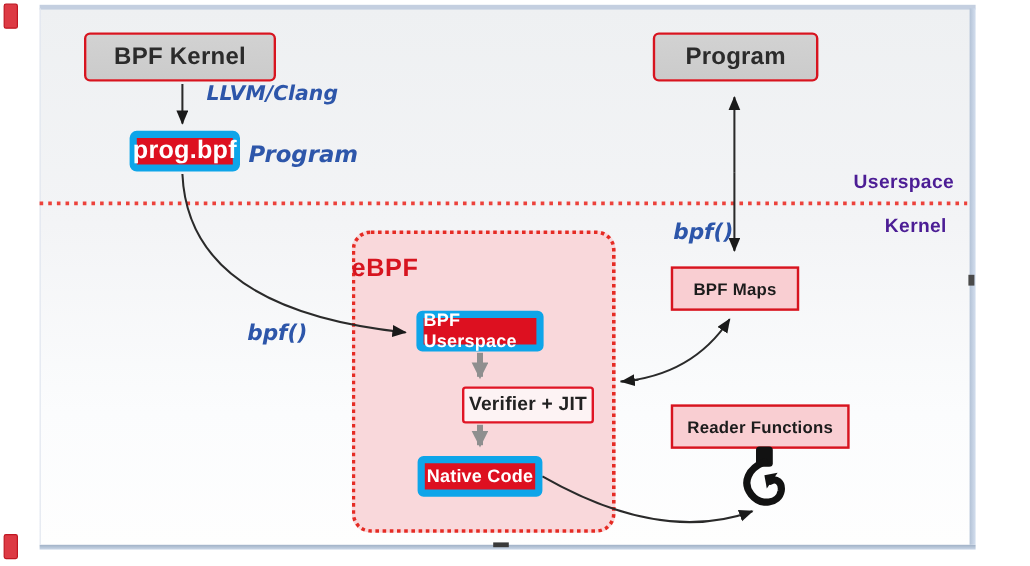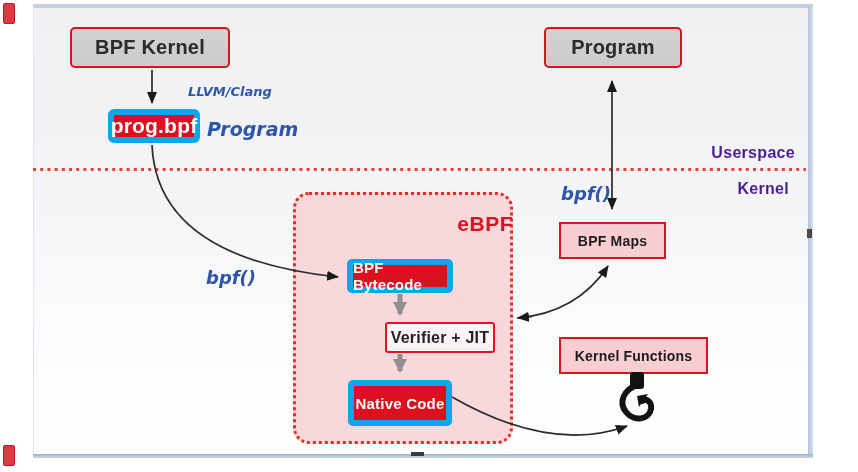--- a/index.html
+++ b/index.html
@@ -17,21 +17,21 @@
   .node{position:absolute;box-sizing:border-box;display:flex;align-items:center;justify-content:center;
         z-index:3;font-weight:700;letter-spacing:.2px;}
   .gray-node{background:linear-gradient(180deg,#d2d2d2,#cbcbcb);border:2.5px solid #d7141f;border-radius:5px;
              color:#2b2b2b;font-size:20px;}
   .red-node{background:#dd1020;border:6px solid #0ea5e9;border-radius:6px;color:#ffffff;}
   .pink-node{background:#f9ced2;border:2.5px solid #d7141f;border-radius:0;color:#1c1c1c;font-size:14px;}
   .light-node{background:#fdf3f4;border:2.5px solid #e01525;border-radius:3px;color:#222222;font-size:16px;margin-left:40px;}
 
   .ebpf-container{position:absolute;left:293px;top:192px;width:220px;height:252px;box-sizing:border-box;
         background:#f9d8db;border:3.5px dotted #e52b24;border-radius:16px;z-index:1;}
-  .ebpf-title{position:absolute;left:293px;top:212px;width:220px;text-align:right;z-index:3;
+  .ebpf-title{position:absolute;left:293px;top:212px;width:220px;text-align:left;z-index:3;
         color:#d7141f;font-size:21px;font-weight:700;letter-spacing:.5px;}
 
   .annot{position:absolute;color:#2d56aa;font-weight:700;font-style:italic;z-index:3;
          font-family:"DejaVu Sans",sans-serif;}
   .zone-label{position:absolute;width:110px;text-align:right;color:#4c1d95;font-weight:700;
               font-size:16px;z-index:3;letter-spacing:.3px;}
 
   svg.overlay{position:absolute;left:0;top:0;z-index:2;}
   svg.overlay-top{position:absolute;left:0;top:0;z-index:4;}
 </style>
@@ -91,36 +91,36 @@
 
   <div class="node gray-node" style="left:544px;top:27px;width:138px;height:41px;">
     <span>Program</span>
   </div>
 
   <div class="node pink-node" style="left:559px;top:222px;width:107px;height:37px;">
     <span>BPF Maps</span>
   </div>
 
   <div class="node red-node" style="left:347px;top:259px;width:106px;height:34px;font-size:15px;border-radius:5px;">
-    <span>BPF Bytecode</span>
+    <span>BPF Userspace</span>
   </div>
 
   <div class="node light-node" style="left:345px;top:322px;width:110px;height:31px;">
     <span>Verifier + JIT</span>
   </div>
 
-  <div class="node red-node" style="left:348px;top:380px;width:104px;height:46px;font-size:15px;border-radius:5px;">
+  <div class="node red-node" style="left:348px;top:380px;width:104px;height:34px;font-size:15px;border-radius:5px;">
     <span>Native Code</span>
   </div>
 
   <div class="node pink-node" style="left:559px;top:337px;width:149px;height:37px;">
-    <span>Kernel Functions</span>
+    <span>Reader Functions</span>
   </div>
 
-  <div class="annot" style="left:172px;top:84px;width:115px;font-size:13px;margin-left:16px;">LLVM/Clang</div>
+  <div class="annot" style="left:172px;top:68px;width:115px;font-size:17px;">LLVM/Clang</div>
   <div class="annot" style="left:207px;top:118px;width:95px;font-size:19px;">Program</div>
   <div class="annot" style="left:206px;top:267px;width:60px;font-size:18px;">bpf()</div>
   <div class="annot" style="left:561px;top:183px;width:55px;font-size:18px;">bpf()</div>
 
   <div class="zone-label" style="left:685px;top:144px;">Userspace</div>
   <div class="zone-label" style="left:679px;top:180px;">Kernel</div>
 
   <svg class="overlay-top" width="858" height="472" viewBox="0 0 858 472">
     <g>
       <rect x="630" y="372" width="14" height="17" rx="3" fill="#121212"></rect>

